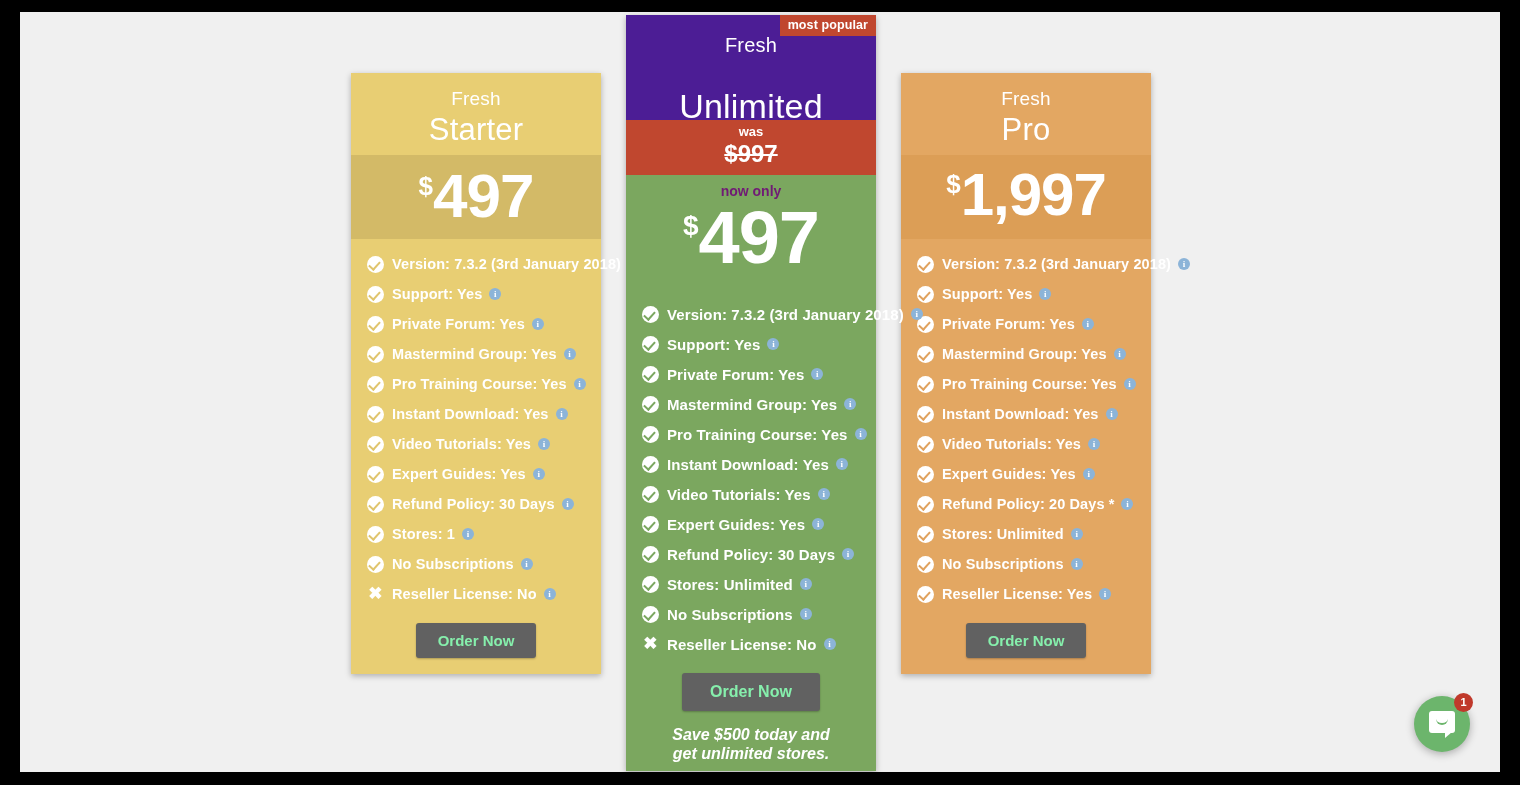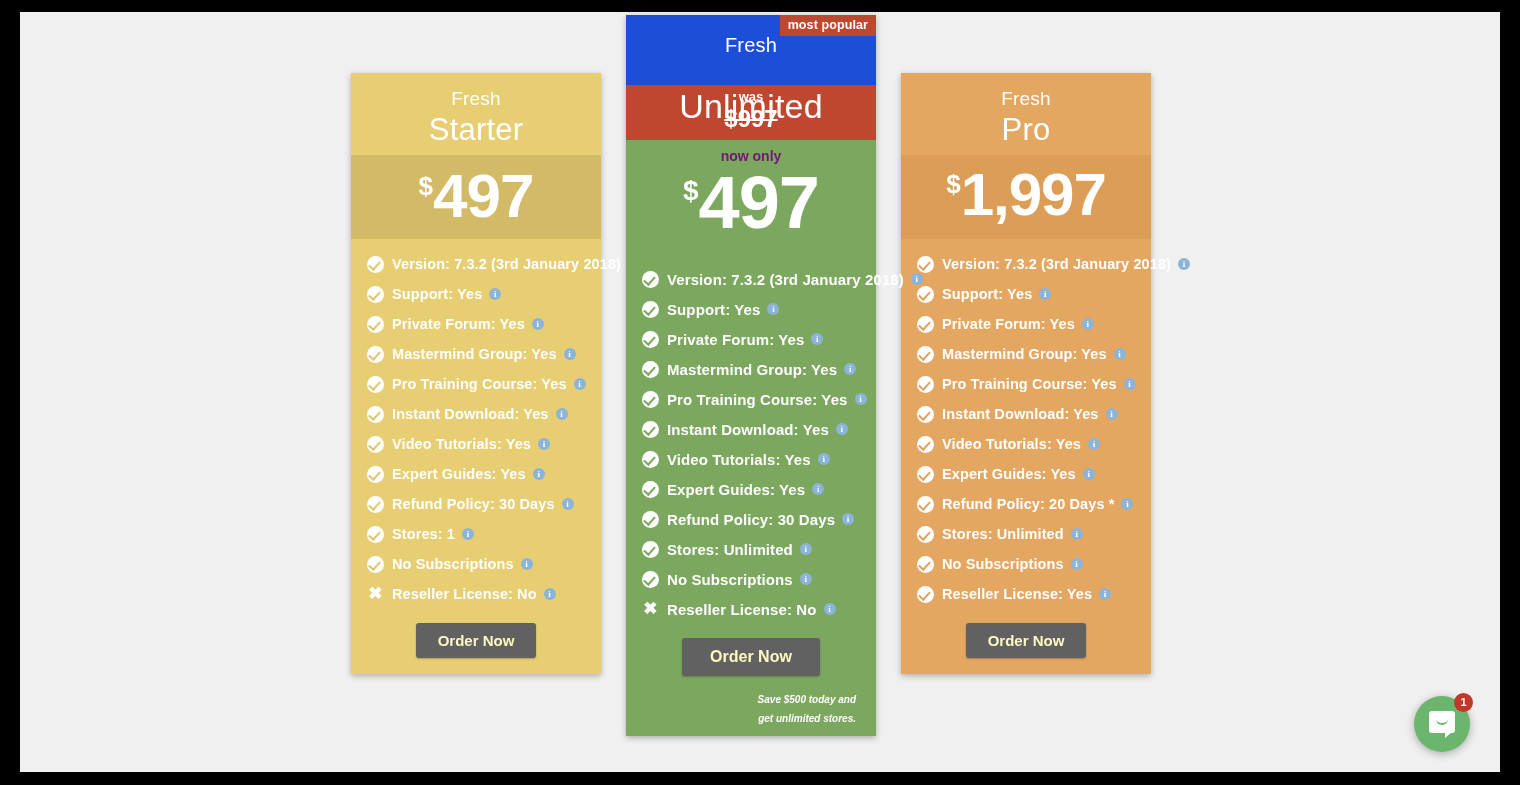--- a/index.html
+++ b/index.html
@@ -136,21 +136,21 @@
     font-weight: 700;
     font-family: "Liberation Serif", serif;
   }
   .info::after { content: "i"; }
 
   
   .btn-wrap { text-align: center; padding-top: 8px; }
   .order-btn {
     display: inline-block;
     background: #616161;
-    color: #fef9c3;
+    color: #86efac;
     border: none;
     border-radius: 3px;
     font-size: 15px;
     font-weight: 700;
     font-family: "Liberation Sans", sans-serif;
     padding: 9px 22px;
     cursor: pointer;
     box-shadow: 0 1px 2px rgba(0,0,0,.25);
   }
 
@@ -168,22 +168,22 @@
 
   
   #card-unlimited {
     left: 606px;
     top: 3px;
     width: 250px;
     background: #7ba75f;
     z-index: 5;
   }
   #card-unlimited .card-head {
-    background: #1d4ed8;
-    height: 70px;
+    background: #4c1d95;
+    height: 105px;
     padding-top: 18px;
     position: relative;
   }
   #card-unlimited .brand { font-size: 20px; }
   #card-unlimited .plan { font-size: 34px; line-height: 41px; margin-top: 29px; }
   .ribbon {
     position: absolute;
     right: 0;
     top: 0;
     background: #c0472f;
@@ -222,23 +222,23 @@
     font-weight: 700;
     padding-top: 8px;
   }
   #card-unlimited .price-band { background: transparent; padding-top: 2px; padding-bottom: 14px; }
   #card-unlimited .price .amt { font-size: 74px; }
   #card-unlimited .price .cur { font-size: 28px; vertical-align: 28px; }
   #card-unlimited .mark.yes { color: #7ba75f; }
   #card-unlimited .features li { font-size: 15px; height: 30px; }
   #card-unlimited .order-btn { padding: 10px 28px; font-size: 16px; }
   .promo {
-    text-align: right;
-    color: #ffffff;
-    font-size: 10px;
+    text-align: center;
+    color: #ffffff;
+    font-size: 16px;
     font-style: italic;
     font-weight: 700;
     line-height: 19px;
     padding: 14px 20px 8px 20px;
   }
 
   
   #card-pro {
     left: 881px;
     top: 61px;

